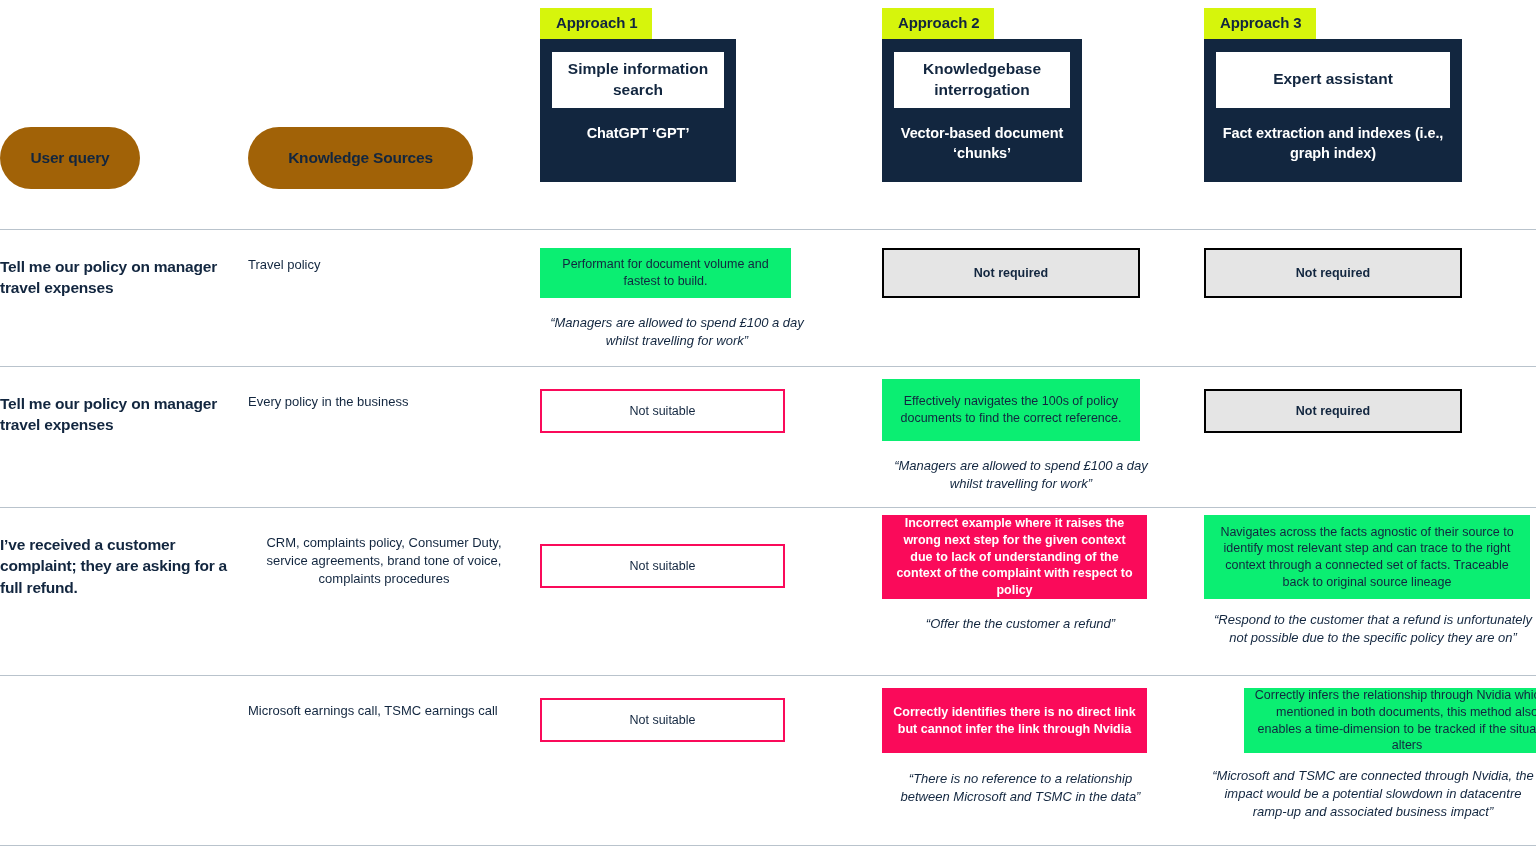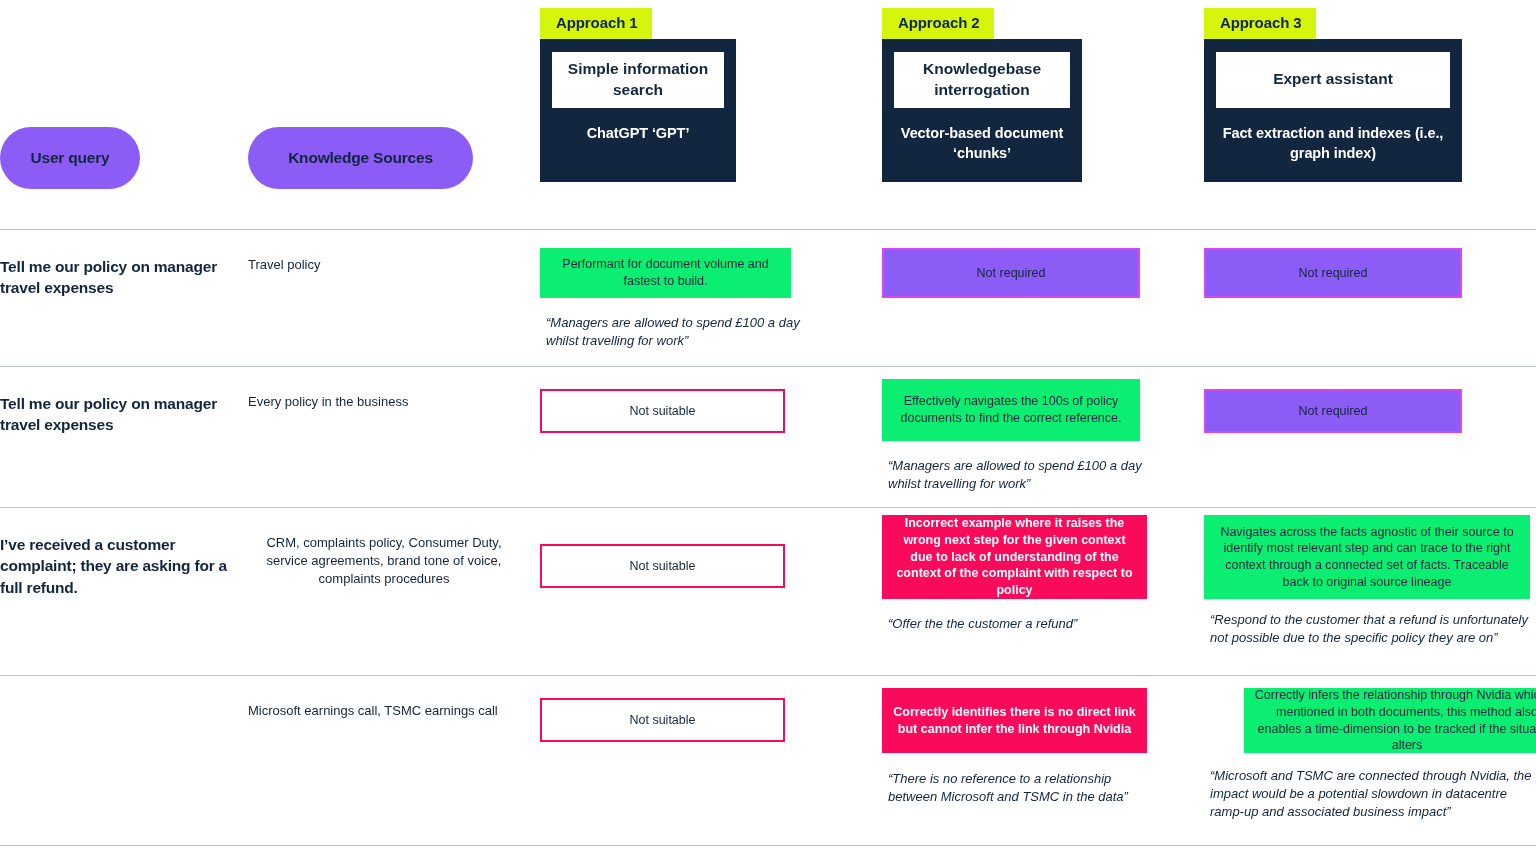--- a/index.html
+++ b/index.html
@@ -42,21 +42,21 @@
     top: 0;
     height: 210px;
   }
 
   .pill {
     position: absolute;
     top: 127px;
     left: 0;
     width: 140px;
     height: 62px;
-    background: #8b5cf6;
+    background: #a16207;
     border-radius: 31px;
     display: flex;
     align-items: center;
     justify-content: center;
     font-size: 15.5px;
     font-weight: bold;
     letter-spacing: -0.2px;
     color: #12263F;
     box-sizing: border-box;
   }
@@ -153,34 +153,36 @@
     color: #12263F;
     border: none;
   }
   .verdict.filled-pink {
     background: #FA0A5A;
     color: #ffffff;
     font-weight: bold;
     border: none;
   }
   .verdict.outline-green {
-    background: #8b5cf6;
-    color: #12263F;
-    border: 2px solid #d946ef;
+    background: #e5e5e5;
+    color: #12263F;
+    border: 2px solid #000000;
+    font-weight: bold;
   }
   .verdict.outline-pink {
     background: #ffffff;
     color: #12263F;
     border: 2px solid #FA0A5A;
   }
 
   .quote {
     font-size: 13px;
     font-style: italic;
     line-height: 1.4;
+    text-align: center;
     color: #12263F;
     padding: 0 6px;
   }
 </style>
 </head>
 <body>
 
 <div class="sheet">
 
   <div class="header-row">

